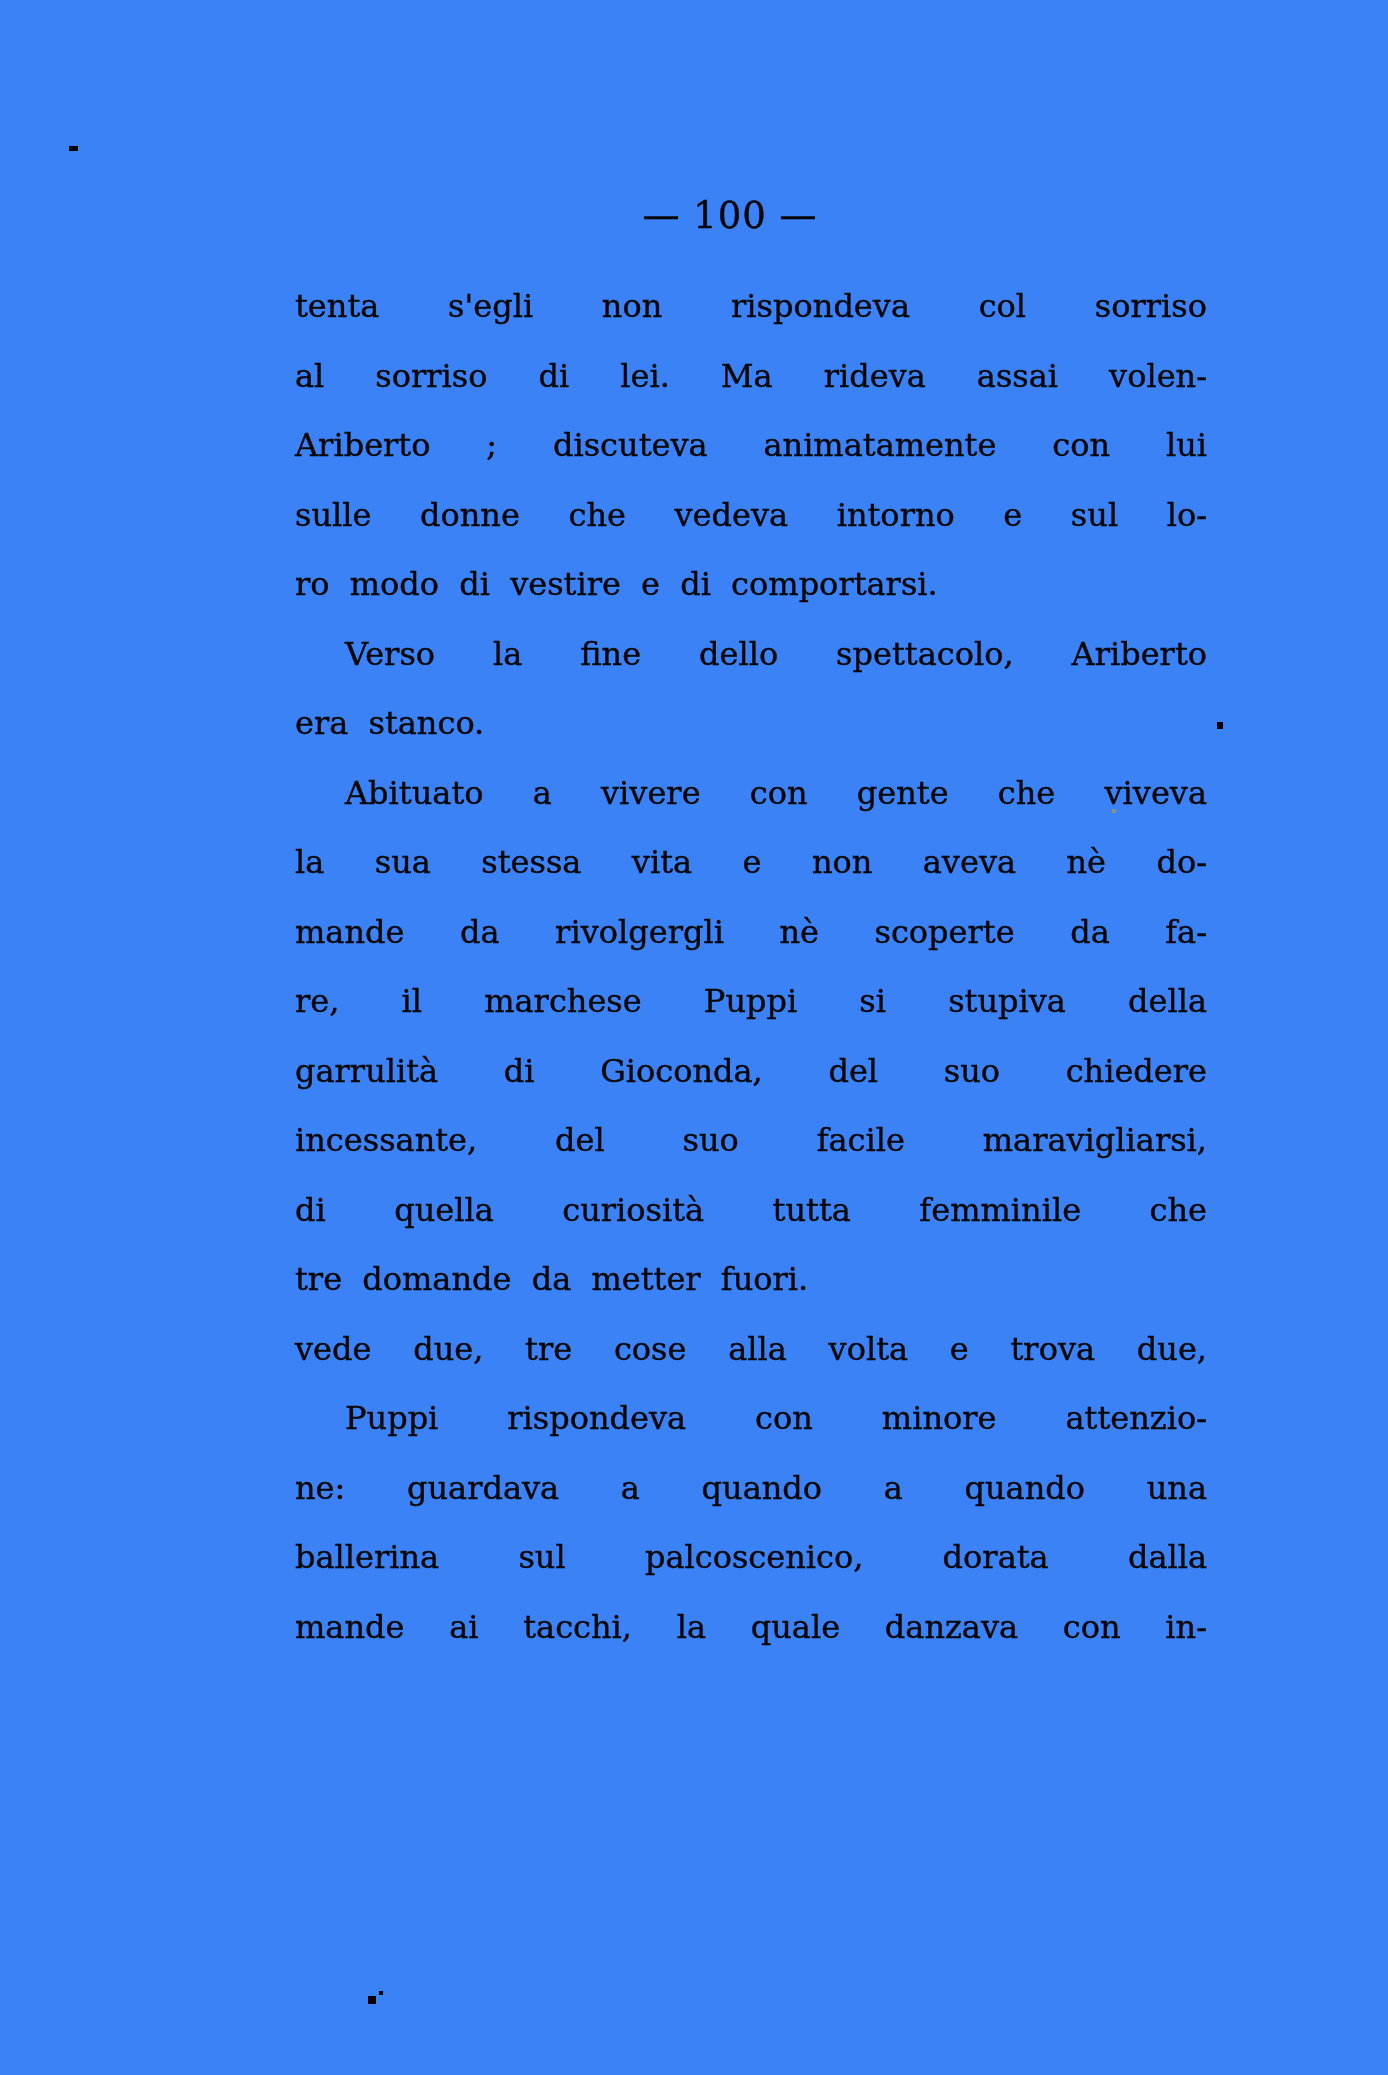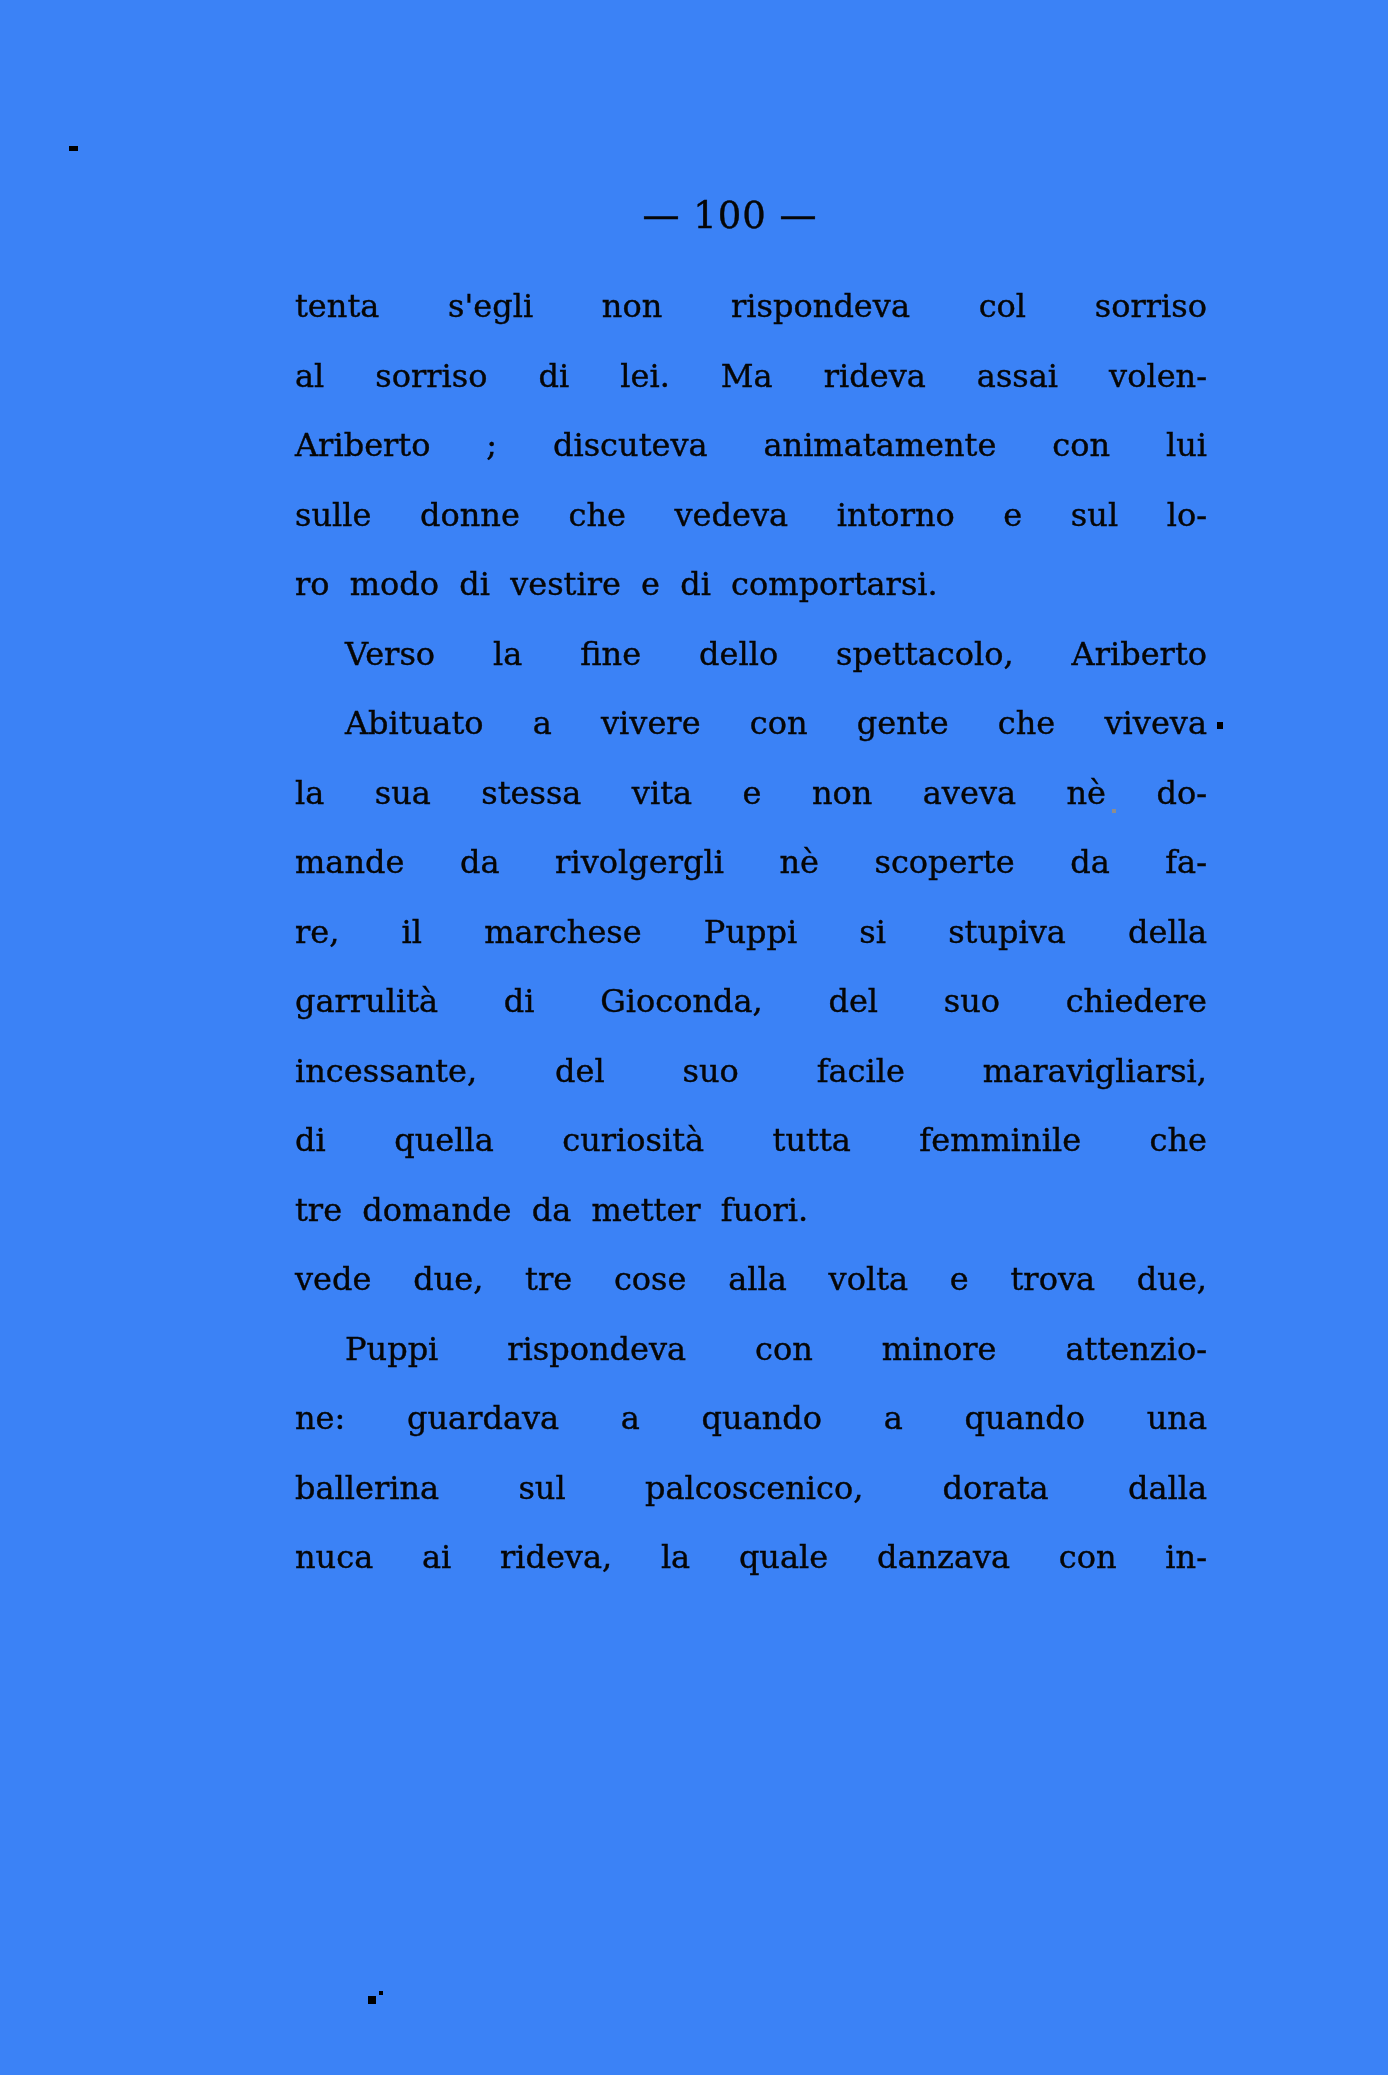--- a/index.html
+++ b/index.html
@@ -73,33 +73,34 @@
 
   <div class="page-number">— 100 —</div>
 
   <div class="text-block">
     <div class="line j">tenta s'egli non rispondeva col sorriso</div>
     <div class="line j">al sorriso di lei. Ma rideva assai volen-</div>
     <div class="line j">Ariberto ; discuteva animatamente con lui</div>
     <div class="line j">sulle donne che vedeva intorno e sul lo-</div>
     <div class="line s">ro modo di vestire e di comportarsi.</div>
     <div class="line j ind">Verso la fine dello spettacolo, Ariberto</div>
+    <div class="line s">era stanco.</div>
     <div class="line j ind">Abituato a vivere con gente che viveva</div>
     <div class="line j">la sua stessa vita e non aveva nè do-</div>
     <div class="line j">mande da rivolgergli nè scoperte da fa-</div>
     <div class="line j">re, il marchese Puppi si stupiva della</div>
     <div class="line j">garrulità di Gioconda, del suo chiedere</div>
     <div class="line j">incessante, del suo facile maravigliarsi,</div>
     <div class="line j">di quella curiosità tutta femminile che</div>
     <div class="line s">tre domande da metter fuori.</div>
     <div class="line j">vede due, tre cose alla volta e trova due,</div>
     <div class="line j ind">Puppi rispondeva con minore attenzio-</div>
     <div class="line j">ne: guardava a quando a quando una</div>
     <div class="line j">ballerina sul palcoscenico, dorata dalla</div>
-    <div class="line j">nuca ai rideva, la quale danzava con in-</div>
+    <div class="line j">mande ai tacchi, la quale danzava con in-</div>
   </div>
 
   <div class="speck speck-right-dot"></div>
   <div class="speck speck-faint-dot"></div>
   <div class="speck speck-bottom-a"></div>
   <div class="speck speck-bottom-b"></div>
 
 </div>
 
 </body></html>

